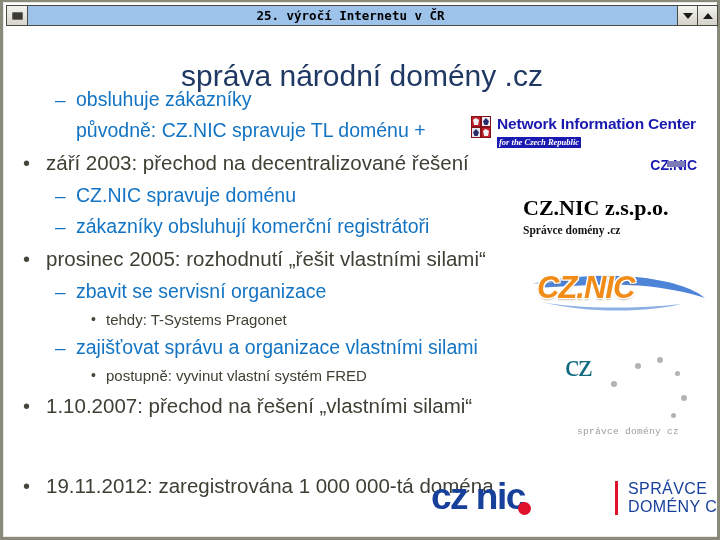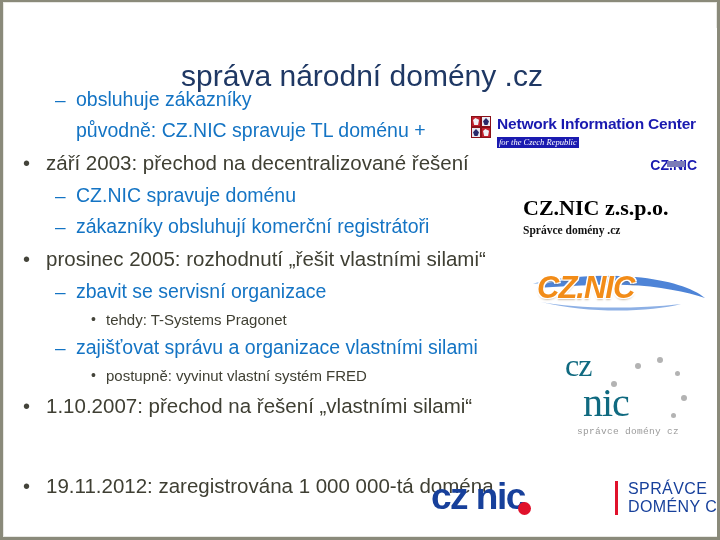--- a/index.html
+++ b/index.html
@@ -194,21 +194,21 @@
   }
   #logo-nic .nic-main {
     font-size: 15.5px; font-weight: bold; color: #1a1ab0;
     font-family: "Liberation Sans", sans-serif;
     line-height: 15px; letter-spacing: -0.2px;
     white-space: nowrap;
   }
   #logo-nic .nic-sub {
     display: inline-block;
     background: #1a1ab0; color: #ffffff;
-    font-size: 8.5px; font-weight: normal; font-style: italic;
+    font-size: 8.5px; font-weight: bold; font-style: italic;
     font-family: "Liberation Serif", serif;
     padding: 0 2px 1px 2px;
     margin-top: 1px;
     line-height: 10px;
     white-space: nowrap;
   }
   #logo-nic .nic-czn {
     text-align: right;
     font-size: 14px; font-weight: bold; color: #1a1ab0;
     font-family: "Liberation Sans", sans-serif;
@@ -297,20 +297,32 @@
   }
   #logo-blue .bl-s1 { top: 4px; }
   #logo-blue .bl-s2 { top: 22px; }
 </style>
 </head>
 <body>
 
 <div id="window">
   <div id="frame-inner"></div>
 
+  <div id="titlebar">
+    <div id="titlebar-sysbtn">
+      <span class="glyph"></span>
+    </div>
+    <div id="titlebar-title">25. výročí Internetu v ČR</div>
+    <div class="tb-btn">
+      <span class="tri-down"></span>
+    </div>
+    <div class="tb-btn">
+      <span class="tri-up"></span>
+    </div>
+  </div>
 
   <div id="slide">
 
     <div id="slide-title">správa národní domény .cz</div>
 
     <div id="content">
 
       <div class="line lvl2">
         <span class="marker">–</span>
         <span class="txt cont">obsluhuje zákazníky</span>
@@ -399,21 +411,20 @@
       <svg class="swoosh" viewBox="0 0 176 42">
         <path d="M6,16 C26,4 64,2 104,5 C138,8 162,16 174,26 C156,20 128,14 96,13 C62,12 28,15 6,16 Z" fill="#2f6fd0" opacity="0.85"></path>
         <path d="M10,30 C40,36 96,38 150,32 C120,40 58,42 10,30 Z" fill="#2f6fd0" opacity="0.55"></path>
         <path d="M2,12 C14,7 30,5 44,6 C28,9 14,12 2,12 Z" fill="#9fc2ef" opacity="0.9"></path>
       </svg>
       <div class="otext">CZ.NIC</div>
     </div>
 
     <div class="logo" id="logo-teal">
       <div class="tl-cz">cz</div>
-      <div class="tl-nic">nic</div>
       <span class="dot" style="left:68px;  top:38px; width:6px; height:6px;"></span>
       <span class="dot" style="left:92px;  top:20px; width:6px; height:6px;"></span>
       <span class="dot" style="left:114px; top:14px; width:6px; height:6px;"></span>
       <span class="dot" style="left:132px; top:28px; width:5px; height:5px;"></span>
       <span class="dot" style="left:138px; top:52px; width:6px; height:6px;"></span>
       <span class="dot" style="left:128px; top:70px; width:5px; height:5px;"></span>
       <div class="tl-sub">správce domény cz</div>
     </div>
 
     <div class="logo" id="logo-blue">

